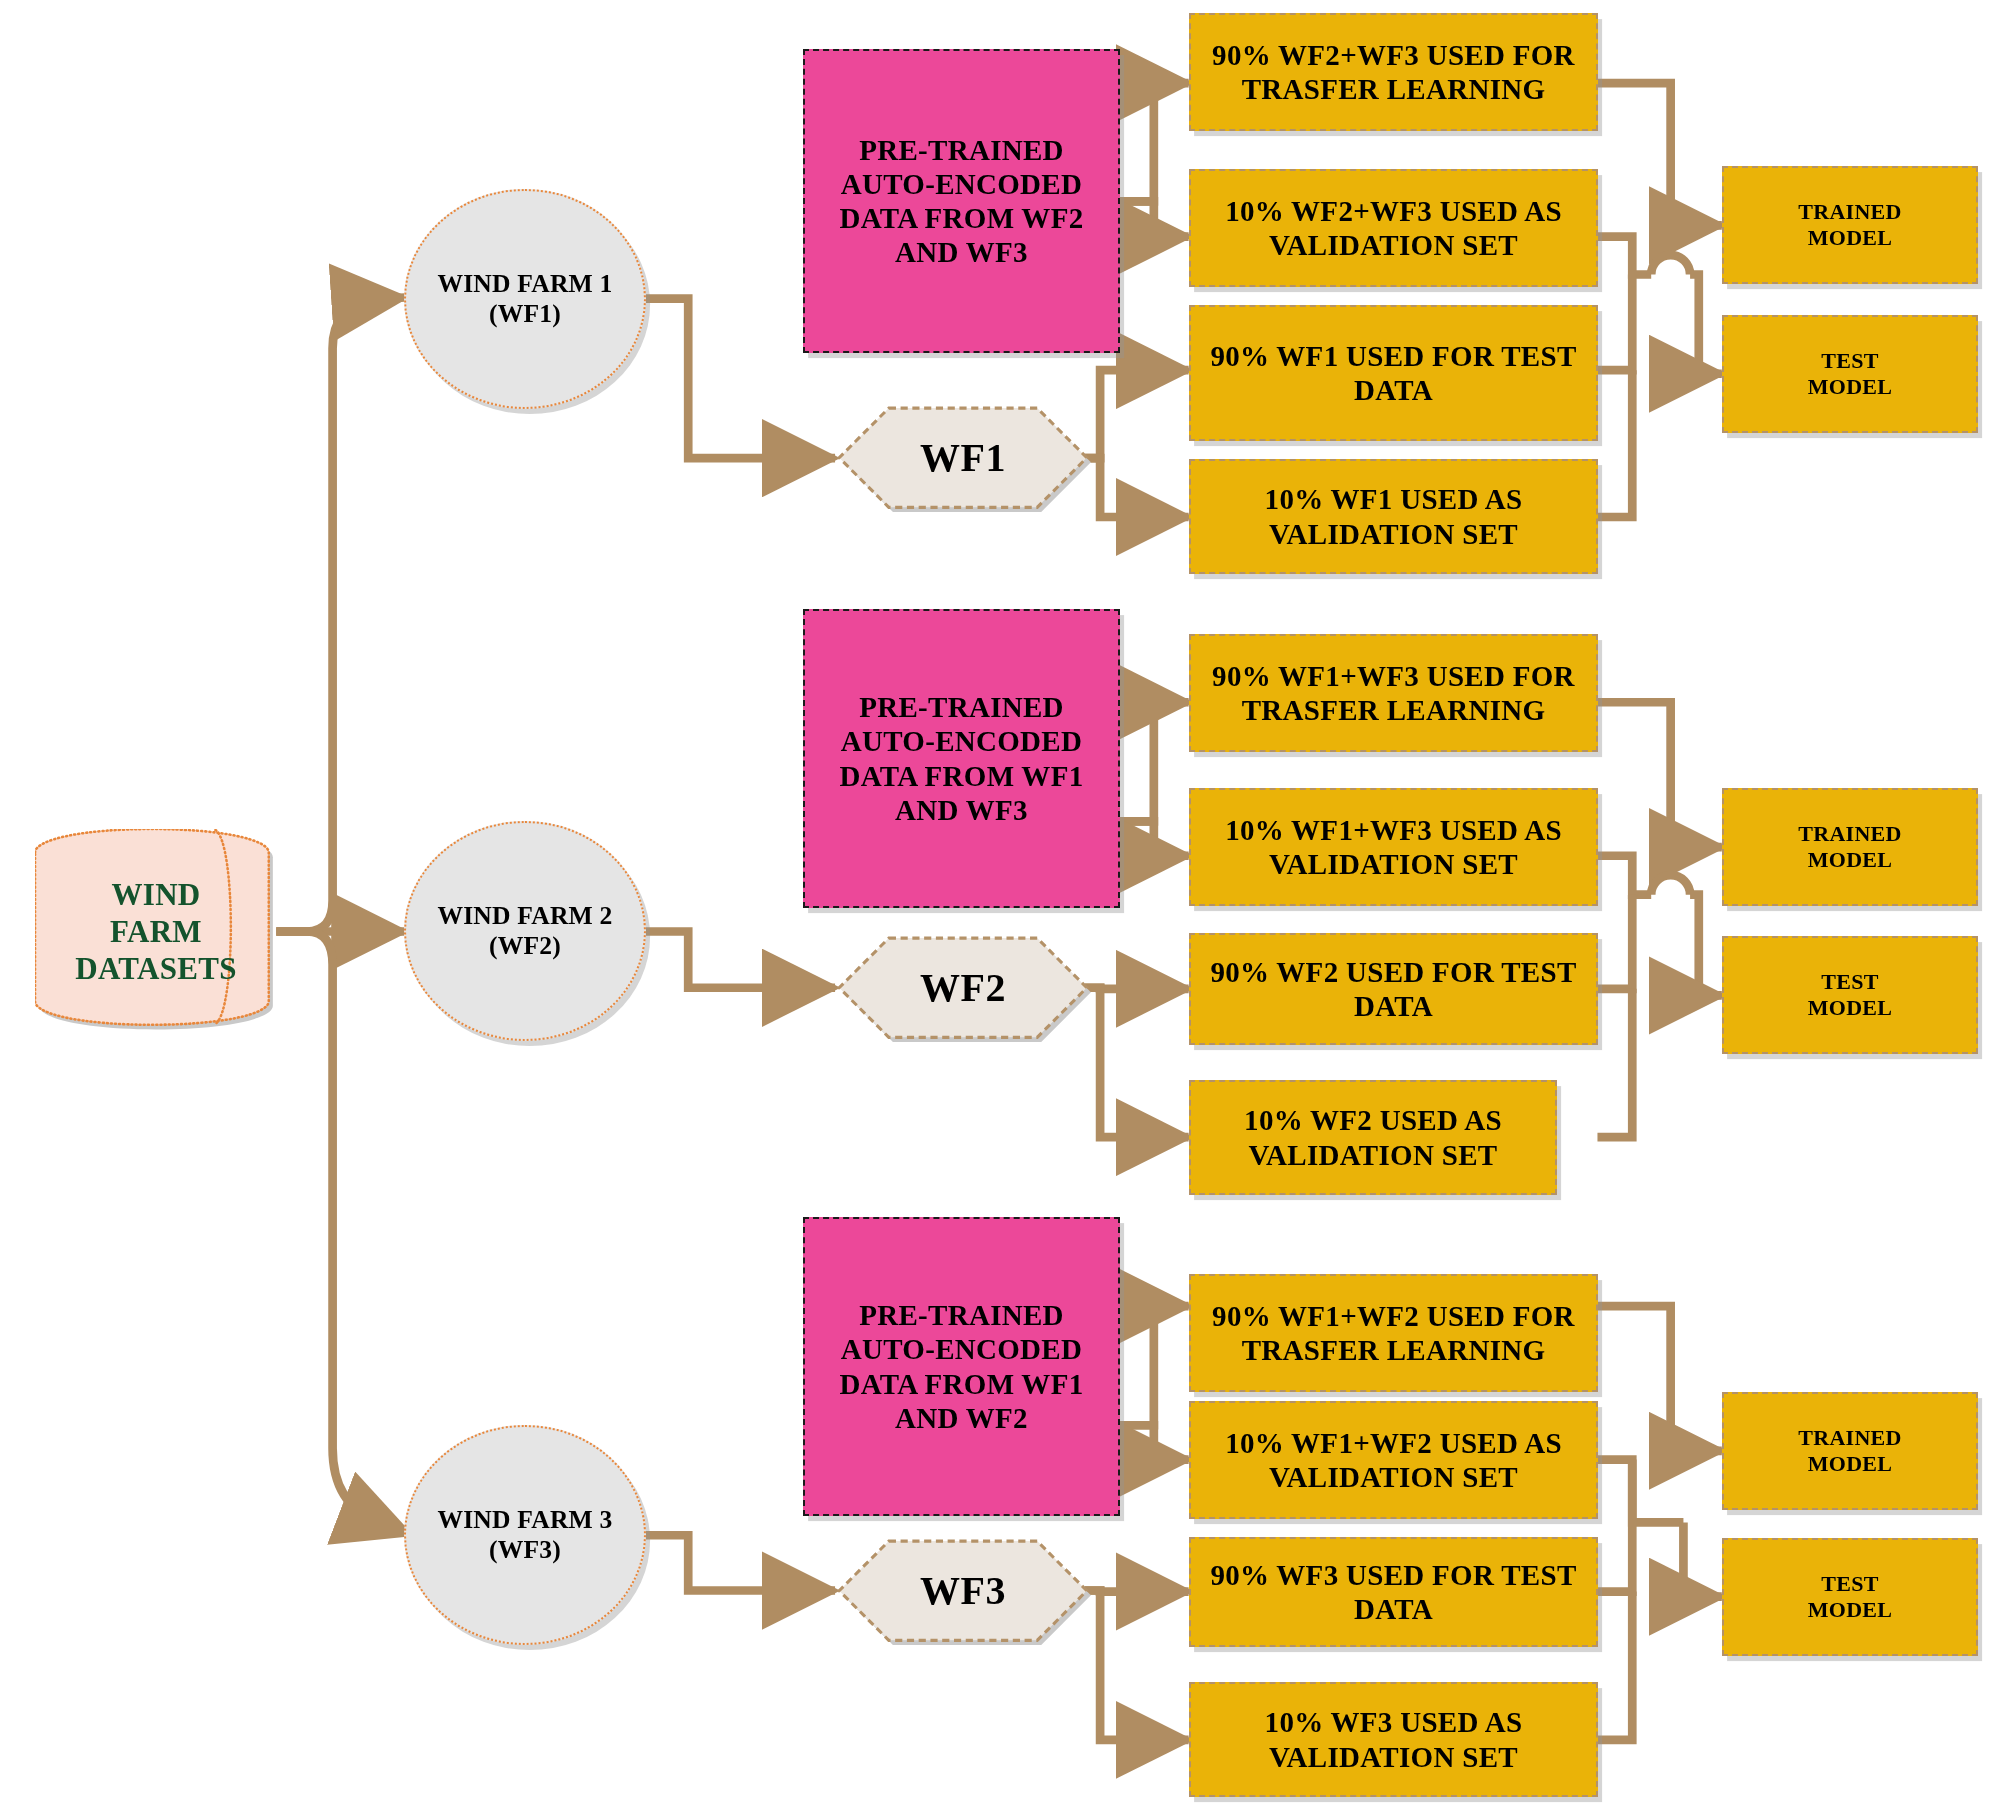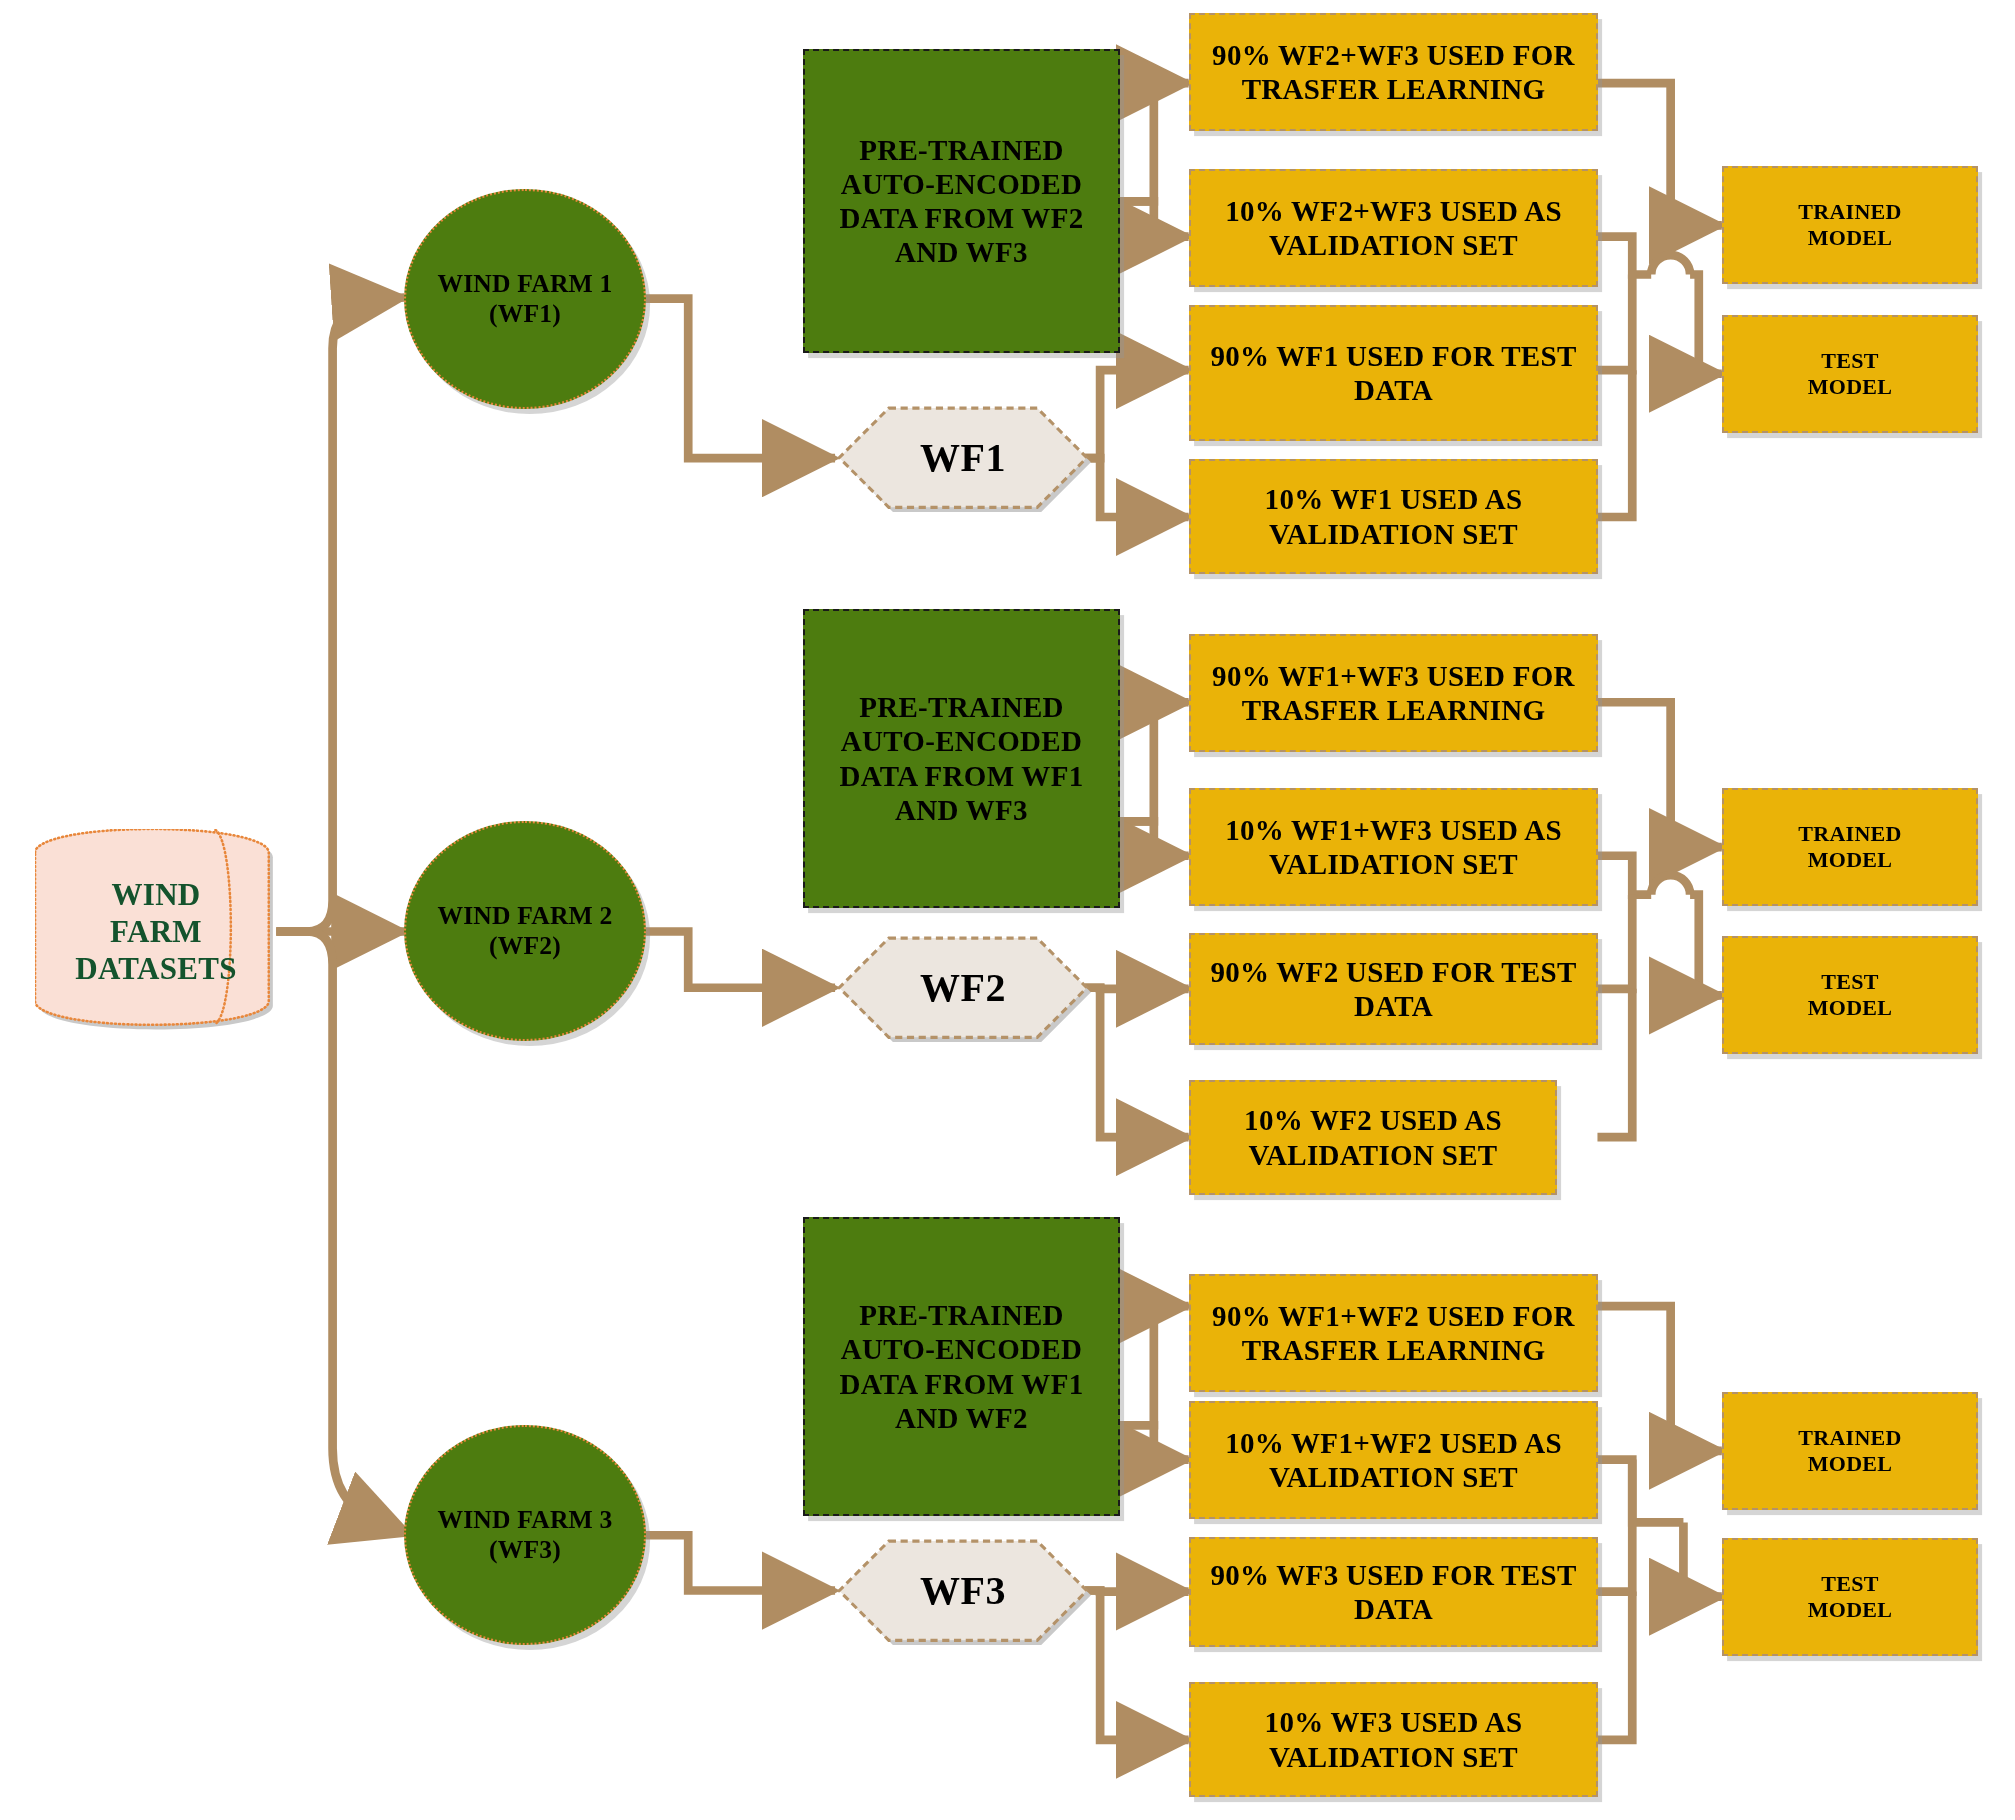--- a/index.html
+++ b/index.html
@@ -8,24 +8,24 @@
   #stage{position:relative;width:2015px;height:1821px;background:#fff;}
   svg.wires{position:absolute;left:0;top:0;width:2015px;height:1821px;overflow:visible;}
   .node{position:absolute;box-sizing:border-box;display:flex;align-items:center;
         justify-content:center;text-align:center;color:#000;font-weight:bold;
         font-family:"Liberation Serif", serif;line-height:1.18;}
   
   .procbox{background:#eab308;border:2.6px dashed #b49268;
            box-shadow:4.6px 5.6px 0 -0.5px rgba(150,150,150,.40);}
   .procbox .txt{padding:0 13.3px;}
   
-  .greybox{background:#4d7c0f;border:2.6px dashed #1a1a1a;
+  .greybox{background:#ec4899;border:2.6px dashed #1a1a1a;
            box-shadow:4.6px 5.6px 0 -0.5px rgba(150,150,150,.40);}
   
-  .ellipse{background:#4d7c0f;border:2.6px dotted #e8873b;border-radius:50%;
+  .ellipse{background:#e5e5e5;border:2.6px dotted #e8873b;border-radius:50%;
            box-shadow:4.6px 5.6px 0 -0.5px rgba(150,150,150,.40);}
   
   .cylwrap{position:absolute;}
   .cylwrap .cyl-label{position:absolute;inset:0;display:flex;align-items:center;
            justify-content:center;text-align:center;font-weight:bold;color:#14532d;
            line-height:1.2;z-index:3;}
   
   .hexwrap{position:absolute;}
   .hexwrap .hex-label{position:absolute;inset:0;display:flex;align-items:center;
            justify-content:center;font-weight:bold;color:#000;z-index:3;}

